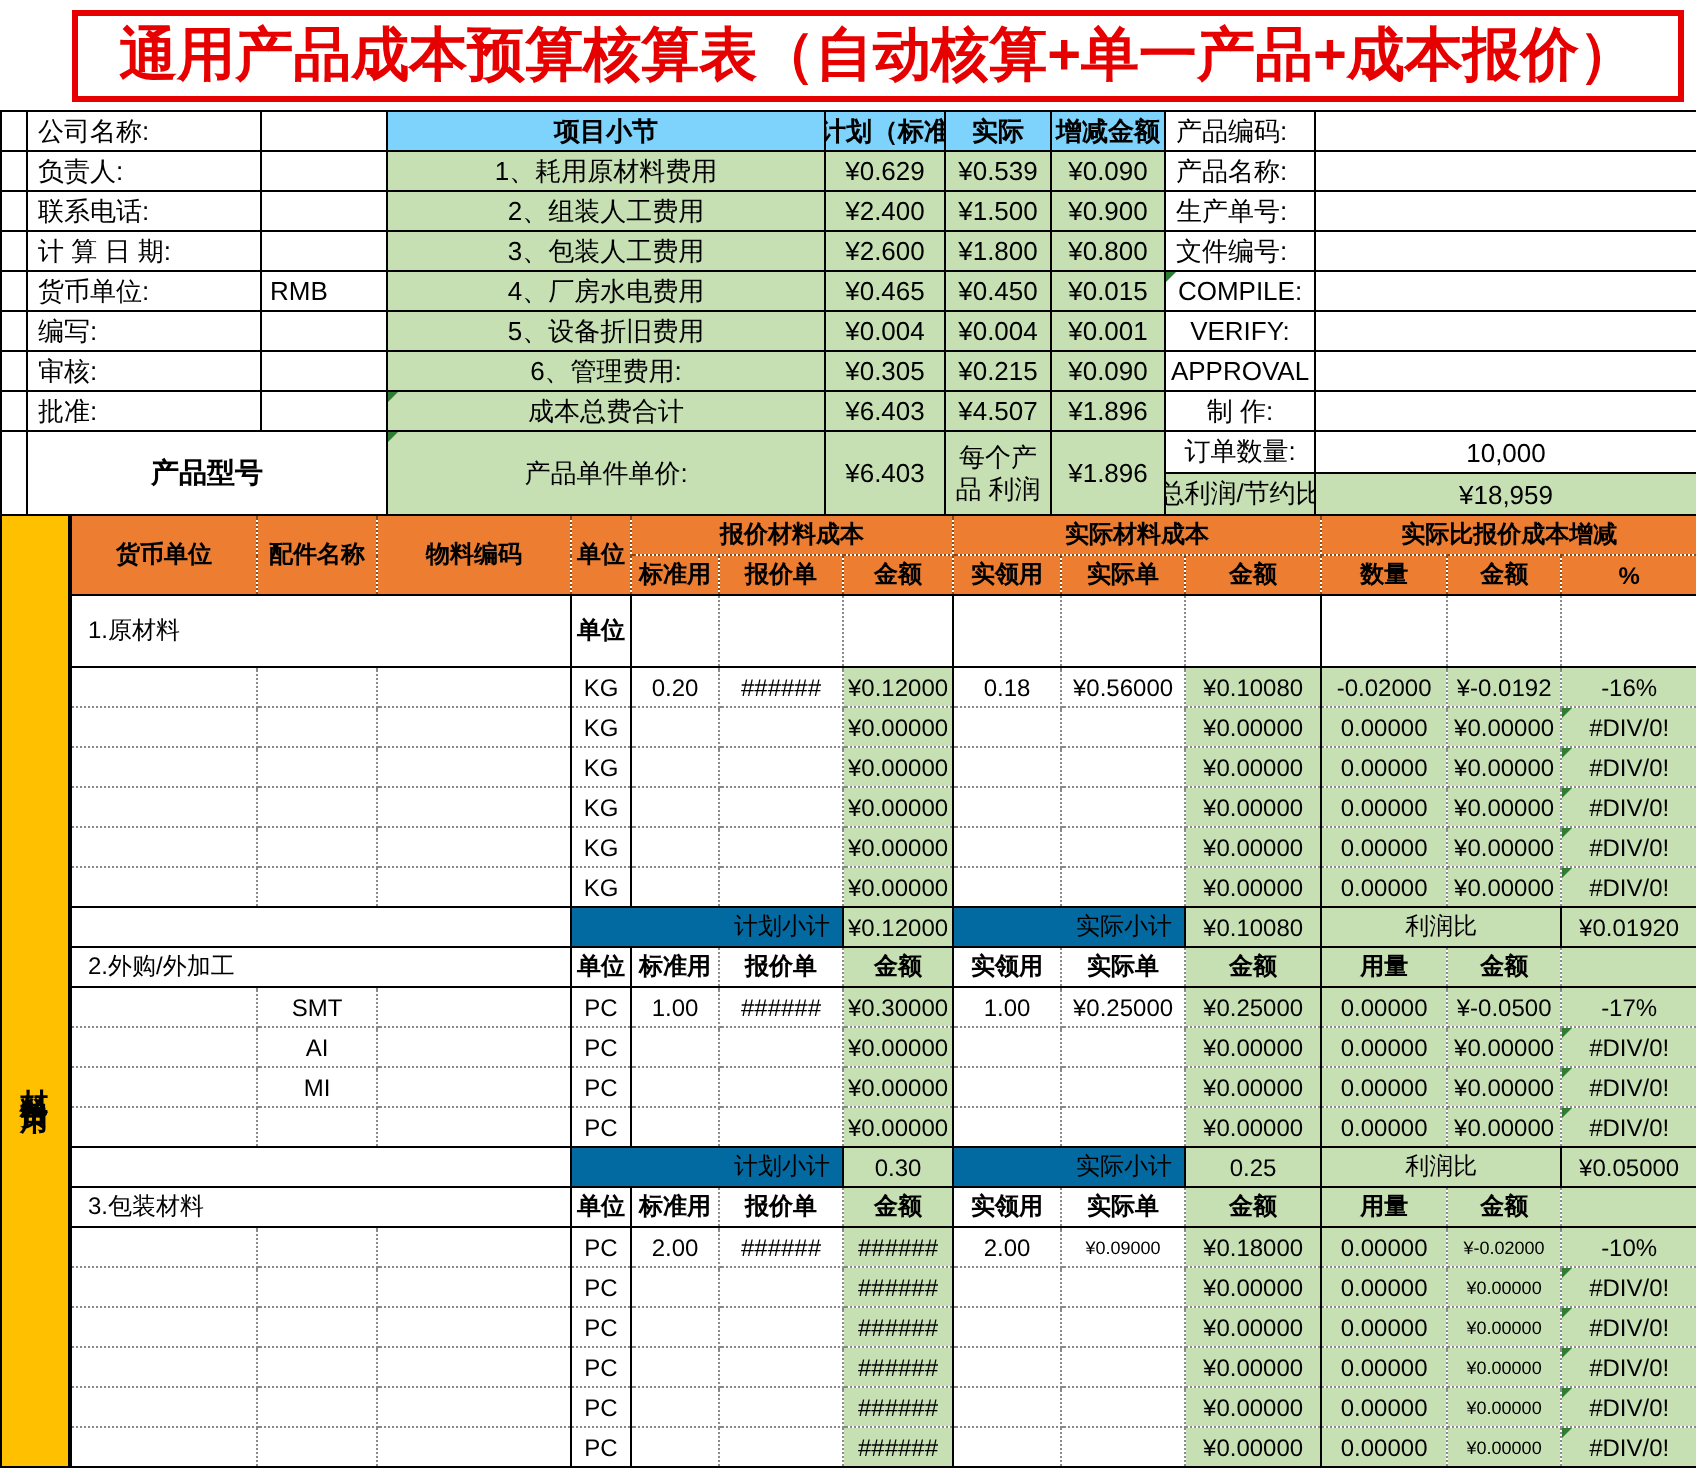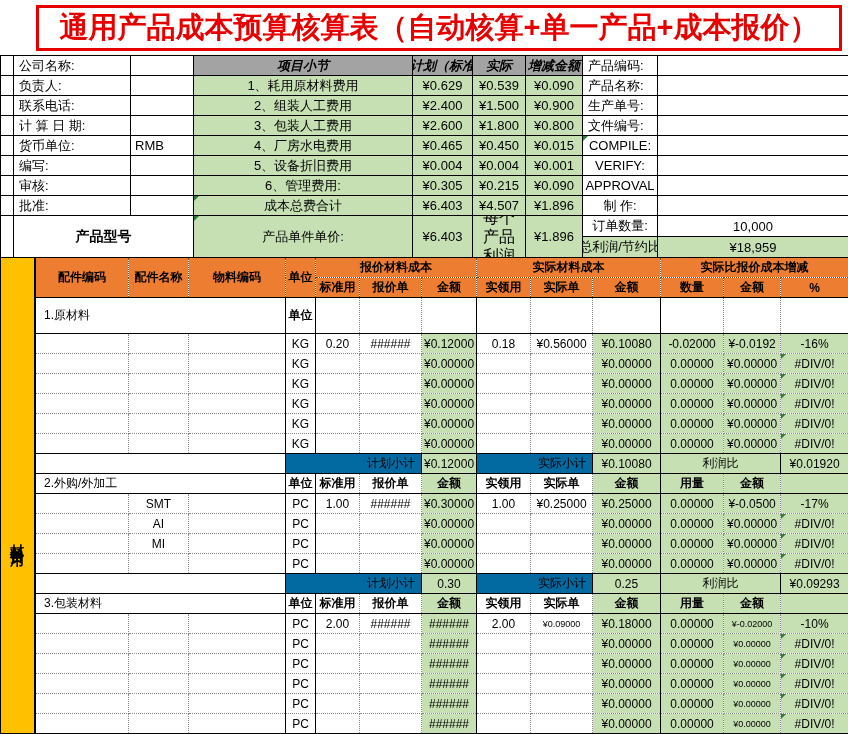--- a/index.html
+++ b/index.html
@@ -14,28 +14,28 @@
   
   .topgrid{position:absolute;left:0;top:55px;width:848px;display:grid;
            grid-template-columns:13px 117px 63px 219px 60px 53px 57px 75px 191px;
            grid-template-rows:repeat(8,20px) 42px;
            border-top:1px solid #000;border-left:1px solid #000;}
   .c{box-sizing:border-box;border-right:1px solid #000;border-bottom:1px solid #000;
      font-size:13px;display:flex;align-items:center;justify-content:center;
      overflow:hidden;white-space:nowrap;background:#fff;}
   .lbl{justify-content:flex-start;padding-left:5px;}
   .left{justify-content:flex-start;padding-left:4px;}
-  .gold{background:#a3a3a3;font-weight:bold;font-style:italic;}
+  .gold{background:#7dd3fc;font-weight:bold;}
   .green{background:#c6e0b4;}
   .clip{padding:0;}
   .g-a{grid-area:9/1/10/2;}
   .g-model{grid-area:9/2/10/4;font-weight:bold;font-size:14px;}
   .g-upl{grid-area:9/4/10/5;}
   .g-upv{grid-area:9/5/10/6;}
-  .g-ppp{grid-area:9/6/10/7;white-space:normal;text-align:center;line-height:1.2;font-size:16px;padding:0 3px;}
+  .g-ppp{grid-area:9/6/10/7;white-space:normal;text-align:center;line-height:1.2;font-size:13px;padding:0 3px;}
   .g-pd{grid-area:9/7/10/8;}
   .g-ord{grid-area:9/8/10/10;display:grid;grid-template-columns:75px 1fr;grid-template-rows:21px 21px;
          border:none;padding:0;}
   .tri{position:relative;}
   .tri::before{content:"";position:absolute;left:0;top:0;width:0;height:0;
                border-left:5px solid #2e7d32;border-bottom:5px solid transparent;}
 
   
   .main{position:absolute;left:0;top:257px;display:flex;}
   .strip{box-sizing:border-box;width:35px;height:477px;background:#ffc000;
@@ -168,21 +168,21 @@
           <col style="width:55px">
           <col style="width:54px">
         <col style="width:62px">
           <col style="width:68px">
           <col style="width:63px">
           <col style="width:57px">
         <col style="width:68px">
       </colgroup>
       <tbody id="mbody">
           <tr style="height: 18px;">
-            <th colspan="1" rowspan="2">配件编码</th>
+            <th colspan="1" rowspan="2">货币单位</th>
             <th colspan="1" rowspan="2">配件名称</th>
             <th colspan="1" rowspan="2">物料编码</th>
             <th colspan="1" rowspan="2">单位</th>
             <th colspan="3">报价材料成本</th>
             <th colspan="3">实际材料成本</th>
             <th colspan="3">实际比报价成本增减</th>
           </tr>
           <tr style="height: 17px;">
             <th>标准用</th>
             <th>报价单</th>
@@ -379,21 +379,21 @@
             <td class="green">¥0.00000</td>
             <td class="green err">#DIV/0!</td>
           </tr>
           <tr class="solid" style="height: 20px;">
             <td class="bs" colspan="3"></td>
             <td class="goldc" colspan="3">计划小计</td>
             <td class="green bs">0.30</td>
             <td class="goldc" colspan="2">实际小计</td>
             <td class="green bs">0.25</td>
             <td class="green bs" colspan="2">利润比</td>
-            <td class="green">¥0.09293</td>
+            <td class="green">¥0.05000</td>
           </tr>
           <tr class="solid" style="height: 20px;">
             <td class="namecell bs" colspan="3">3.包装材料</td>
             <td class="bold bs" style="font-weight: bold;">单位</td>
             <td class="bold" style="font-weight: bold;">标准用</td>
             <td class="bold" style="font-weight: bold;">报价单</td>
             <td class="bold bs green" style="font-weight: bold;">金额</td>
             <td class="bold" style="font-weight: bold;">实领用</td>
             <td class="bold" style="font-weight: bold;">实际单</td>
             <td class="bold bs green" style="font-weight: bold;">金额</td>

